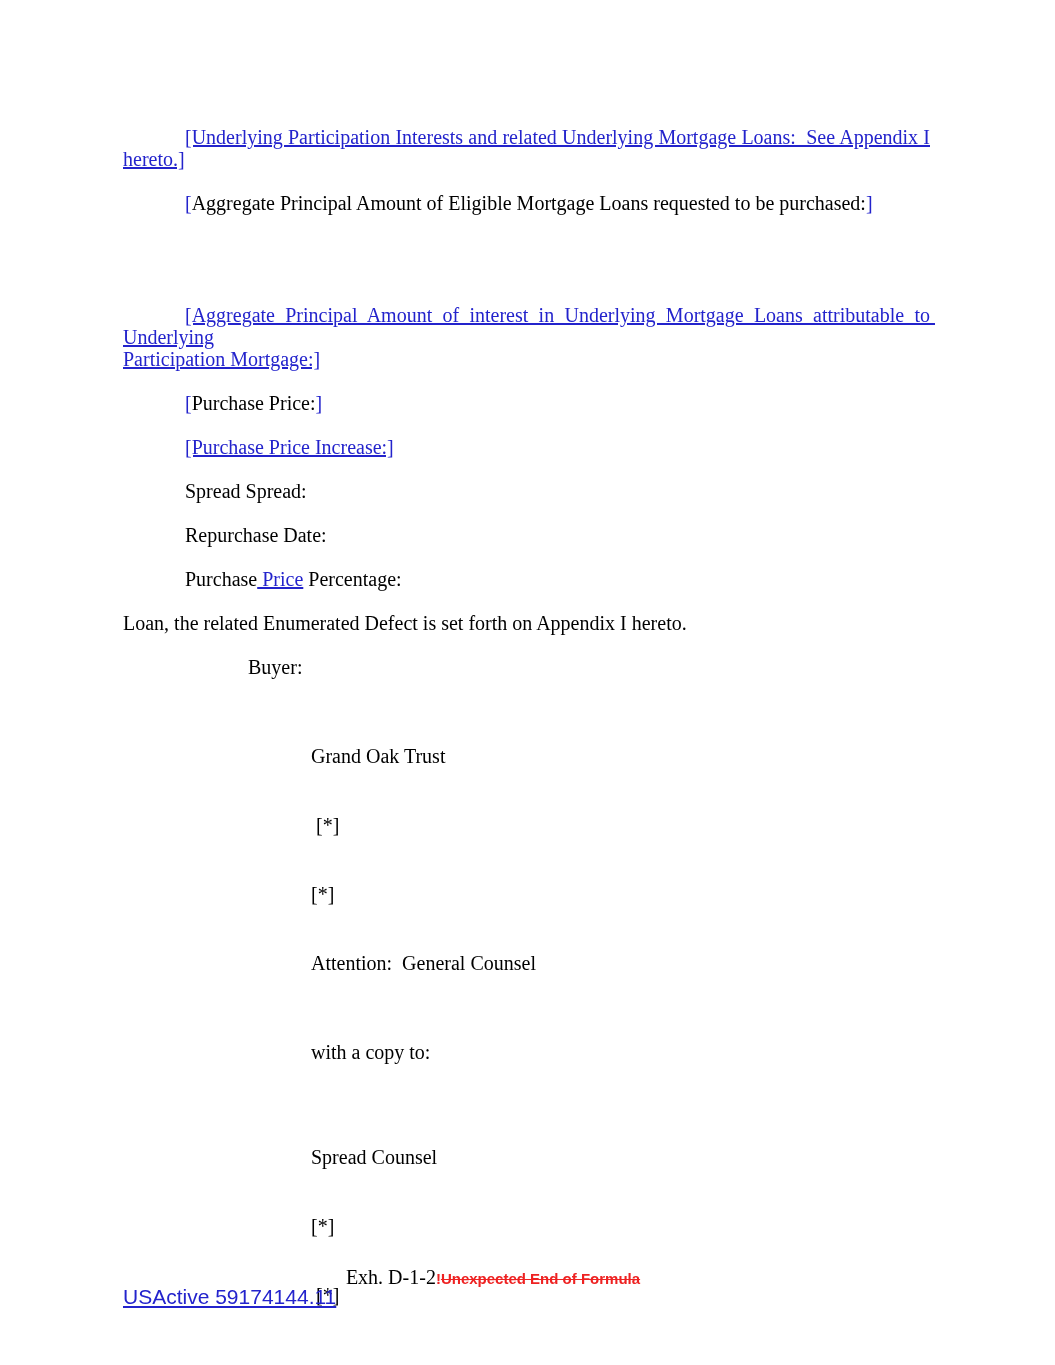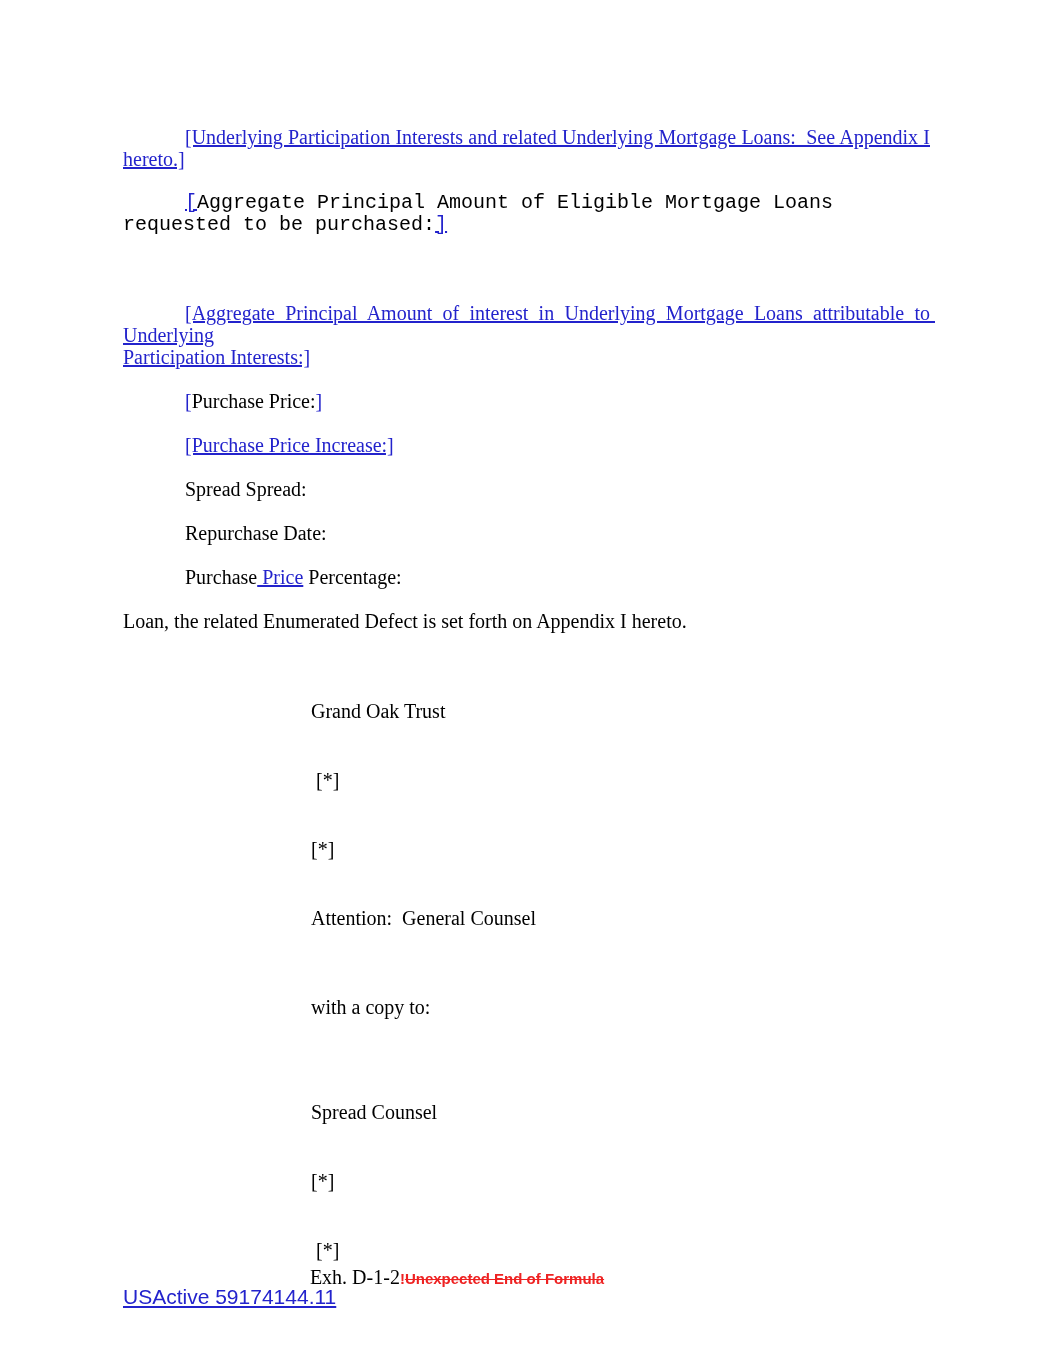--- a/index.html
+++ b/index.html
@@ -16,21 +16,21 @@
     border-radius: 22px;
   }
   .content {
     position: absolute;
     top: 0; left: 0;
     width: 1055px;
     padding: 126px 125px 0 123px;
     box-sizing: border-box;
   }
   .para { margin: 0 0 22px 0; }
-  .para.gap-xl { margin-bottom: 66px; font-family: Liberation Mono, monospace; }
+  .para.gap-xl { margin-bottom: 90px; }
   .indent { text-indent: 62px; }
   .jline {
     text-align: justify;
     text-align-last: justify;
     white-space: pre-wrap;
   }
   .line { white-space: pre-wrap; }
   .ins {
     color: var(--ins-blue, #2323CC);
     text-decoration: underline;
@@ -42,20 +42,21 @@
     white-space: pre-wrap;
   }
   .addr-label { margin: 0 0 36px 188px; line-height: 23px; }
   .footer-center {
     position: absolute;
     top: 1266px;
     left: 0;
     width: 914px;
     text-align: center;
     line-height: 22px;
+    padding-left: 36px;
   }
   .exh-label { font-family: "Liberation Serif", "DejaVu Serif", serif; font-size: 20px; color: var(--text-black, #000000); }
   .formula-error {
     font-family: "Liberation Sans", "DejaVu Sans", sans-serif;
     font-size: 15px;
     font-weight: bold;
     color: var(--del-red, #EE2222);
   }
   .formula-error.struck { text-decoration: line-through; }
   .doc-id {
@@ -76,38 +77,39 @@
 
     <div class="para">
       <div class="jline indent"><span class="ins">[Underlying Participation Interests and related Underlying Mortgage Loans:  See Appendix I</span></div>
       <div class="line"><span class="ins">hereto.]</span></div>
     </div>
 
     <p class="para indent gap-xl"><span class="ins">[</span><span>Aggregate Principal Amount of Eligible Mortgage Loans requested to be purchased:</span><span class="ins">]</span></p>
 
     <div class="para">
       <div class="jline indent"><span class="ins">[Aggregate Principal Amount of interest in Underlying Mortgage Loans attributable to Underlying</span></div>
-      <div class="line"><span class="ins">Participation Interests:]</span></div>
+      <div class="line"><span class="ins">Participation Mortgage:]</span></div>
     </div>
 
     <p class="para indent"><span class="ins">[</span><span>Purchase Price:</span><span class="ins">]</span></p>
 
     <p class="para indent"><span class="ins">[Purchase Price Increase:]</span></p>
 
     <p class="para indent"><span>Spread Spread:</span></p>
 
     <p class="para indent"><span>Repurchase Date:</span></p>
 
     <p class="para indent line"><span>Purchase</span><span class="ins"> Price</span><span> Percentage:</span></p>
 
     <div class="para">
       <div class="line">Loan, the related Enumerated Defect is set forth on Appendix I hereto.</div>
     </div>
 
 
+    <p class="buyer-label">Buyer:</p>
 
     <div class="addr-block">
       <div>Grand Oak Trust</div>
       <div> [*]</div>
       <div>[*]</div>
       <div>Attention:  General Counsel</div>
     </div>
 
     <p class="addr-label">with a copy to:</p>
 

